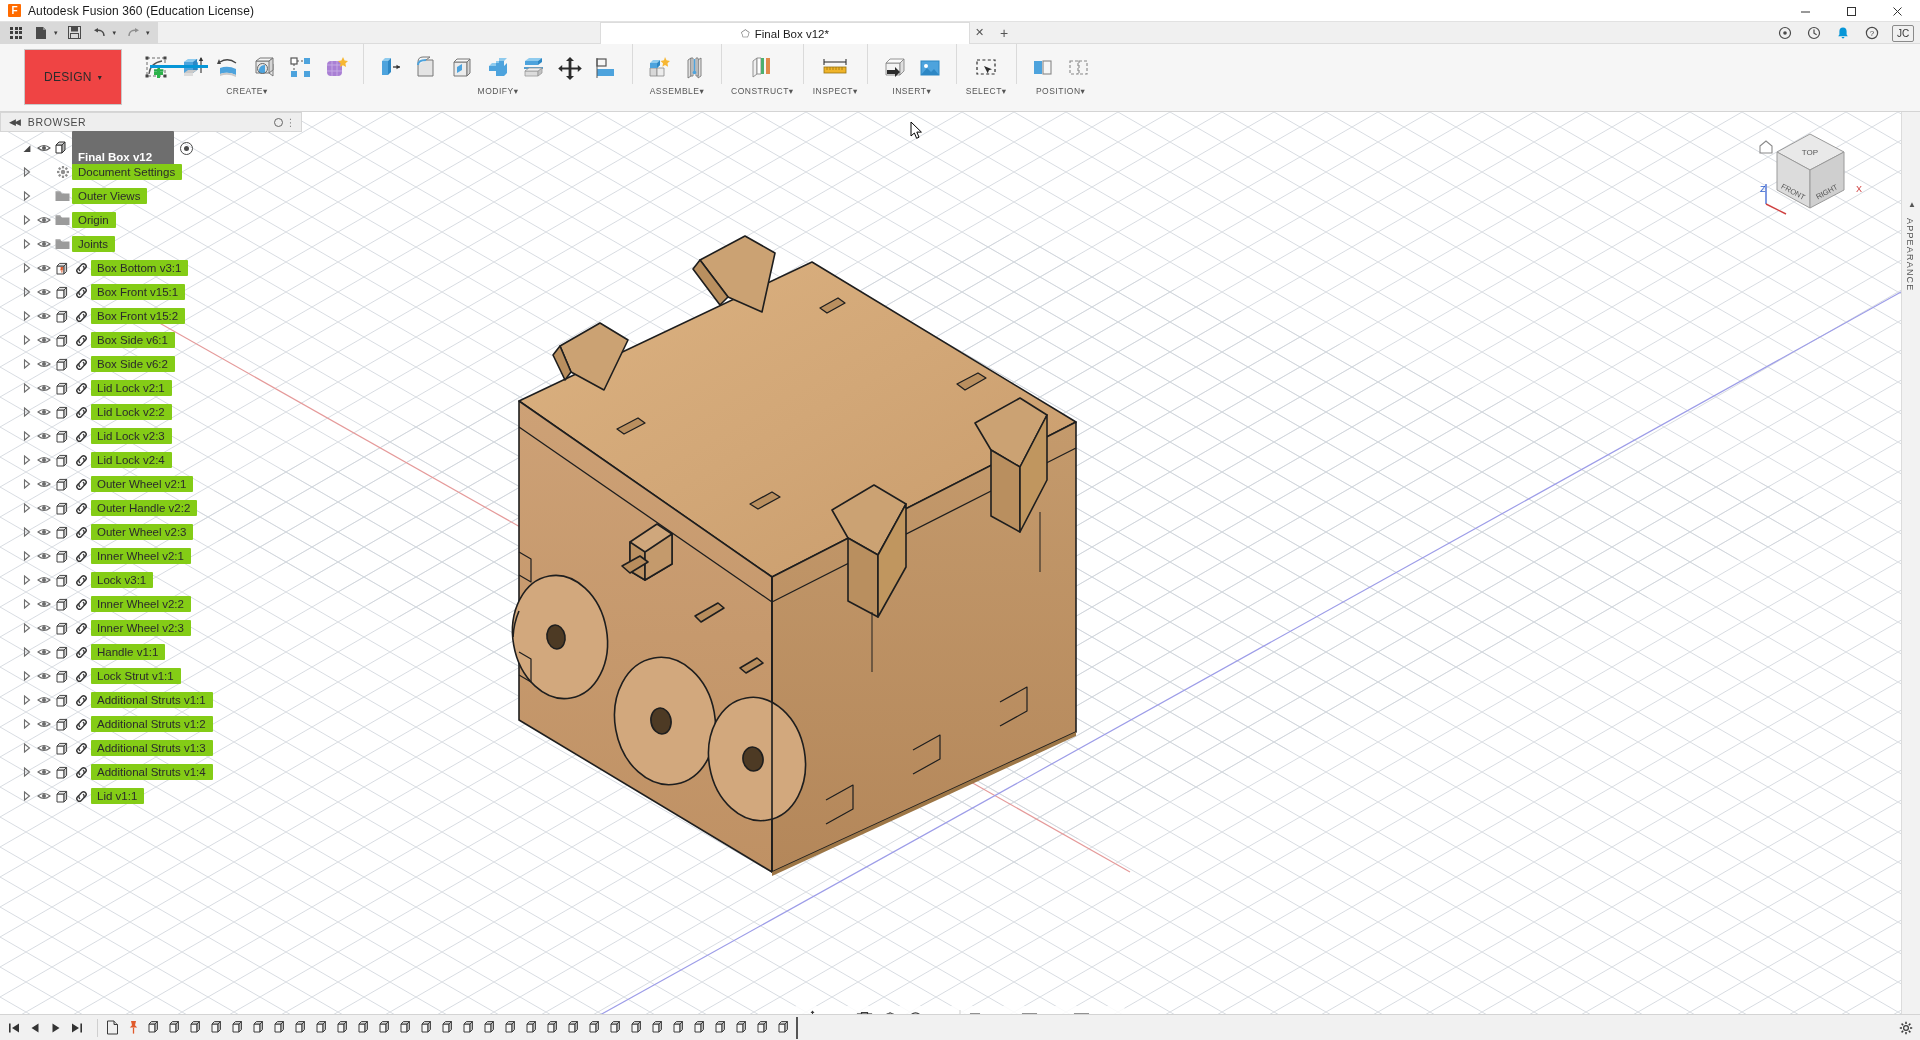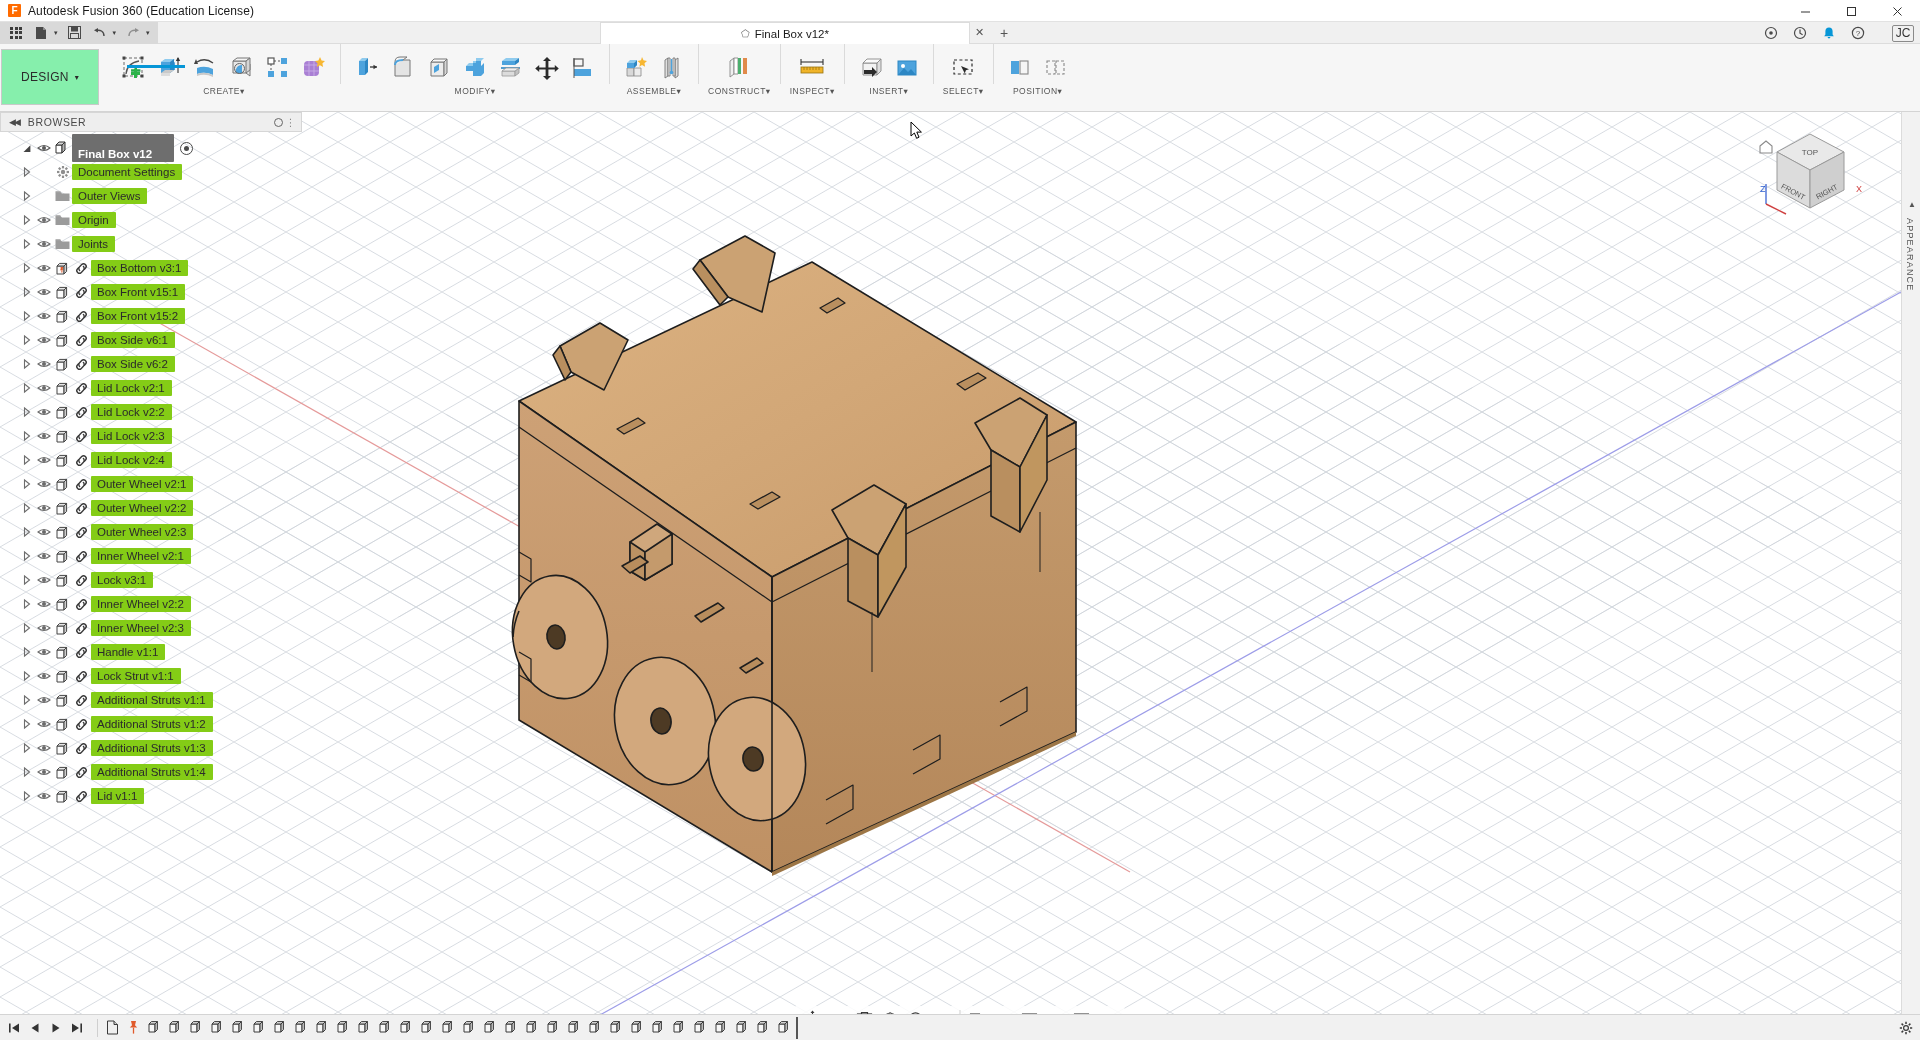--- a/index.html
+++ b/index.html
@@ -33,28 +33,28 @@
   .doc-tab { position:absolute; left:600px; top:0; height:22px; width:370px;
     background:#ffffff; border:1px solid #dcdcdc; border-bottom:none;
     display:flex; align-items:center; justify-content:center; font-size:11.5px;
     color:#1a1a1a; }
   .doc-tab .tabicon { margin-right:5px; font-size:10px; color:#6b6b6b; }
   .qat-right { position:absolute; right:6px; top:0; height:22px; display:flex;
     align-items:center; gap:11px; }
   .qr-ico { width:18px; height:18px; display:flex; align-items:center;
     justify-content:center; color:#3d3d3d; font-size:12px; }
   .avatar-chip { width:22px; height:17px; border:1px solid #8a8a8a;
-    font-size:12px; display:flex; align-items:center; justify-content:center;
-    color:#333; border-radius:2px;margin-left:14px; }
+    font-size:10px; display:flex; align-items:center; justify-content:center;
+    color:#333; border-radius:2px; }
 
   
   .ribbon { height:68px; background:#f6f6f6; border-bottom:1px solid #d4d4d4;
     display:flex; position:relative; }
-  .design-btn { width:98px; margin:5px 6px 6px 1px; border:1px solid #c9c9c9;
-    background:#86efac; display:flex; align-items:center; justify-content:center;
+  .design-btn { width:98px; margin:5px 6px 6px 24px; border:1px solid #c9c9c9;
+    background:#ef4444; display:flex; align-items:center; justify-content:center;
     font-size:12px; color:#2b2b2b; letter-spacing:.3px; }
 
   .ribbon-body { flex:1; position:relative; }
   .tabrow { height:16px; display:flex; align-items:flex-end; padding-left:12px;
      gap:0; }
   .rtab { font-size:11px; color:#555; padding:0 16px; letter-spacing:.4px;
     position:relative; top:1px; }
   .rtab.active { color:#0696d7; font-weight:normal; }
 
   .iconrow { display:flex; align-items:flex-end; height:52px; padding-left:8px; }
@@ -92,21 +92,21 @@
   .arrow { width:14px; font-size:9px; color:#6d6d6d; flex:0 0 14px;
     display:flex; align-items:center; justify-content:center; }
   .arrow.down { transform:rotate(0deg); }
   .eye { width:19px; flex:0 0 19px; display:flex; align-items:center;
     justify-content:center; }
   .litem-ico { width:19px; flex:0 0 19px; display:flex; align-items:center;
     justify-content:center; }
   .tlabel { background:#84cc16; padding:2px 7px 2px 6px; border-radius:1px;
     white-space:nowrap; }
   .root-row .tlabel { background:#6e6e6e; color:#fff; font-weight:bold;
-    padding:14px 22px 2px 6px; }
+    padding:20px 22px 2px 6px; }
   .root-row .arrow { color:#444; }
   .radio-dot { width:13px; height:13px; border:1.6px solid #4a4a4a;
     border-radius:50%; margin-left:6px; display:flex; align-items:center;
     justify-content:center; }
   .radio-dot i { width:5px; height:5px; background:#4a4a4a; border-radius:50%;
     display:block; }
 
   
   .comments { position:absolute; left:0; bottom:0; width:302px; height:22px;
     background:#eeeeee; border:1px solid #d6d6d6; display:flex;
@@ -1056,21 +1056,21 @@
               <path d="M1 4 l2.6 -2.6 h7 L8 4 z" fill="#e6e6e6" stroke="#444" stroke-width="1"></path>
               <path d="M8 4 l2.6 -2.6 v8 L8 12 z" fill="#cdcdcd" stroke="#444" stroke-width="1"></path>
             </svg>
           </span>
           <span class="litem-ico">
             <svg width="15" height="13" viewBox="0 0 15 13">
               <path d="M5.6 8.4 a2.6 2.6 0 0 1 0 -3.7 l2.1 -2.1 a2.6 2.6 0 0 1 3.7 3.7 l-1 1" fill="none" stroke="#3a3a3a" stroke-width="1.4" stroke-linecap="round"></path>
               <path d="M9.4 4.6 a2.6 2.6 0 0 1 0 3.7 l-2.1 2.1 a2.6 2.6 0 0 1 -3.7 -3.7 l1 -1" fill="none" stroke="#3a3a3a" stroke-width="1.4" stroke-linecap="round"></path>
             </svg>
           </span>
-          <span class="tlabel">Outer Wheel v2:2</span>
+          <span class="tlabel">Outer Handle v2:2</span>
         </div>
         <div class="trow">
           <span class="arrow">
             <svg width="8" height="10" viewBox="0 0 8 10">
               <path d="M1.5 1 L6.5 5 L1.5 9 Z" fill="none" stroke="#6d6d6d" stroke-width="1.1"></path>
             </svg>
           </span>
           <span class="eye">
             <svg width="14" height="10" viewBox="0 0 14 10">
               <path d="M1 5 Q7 0 13 5 Q7 10 1 5 Z" fill="none" stroke="#6a6a6a" stroke-width="1.1"></path>

